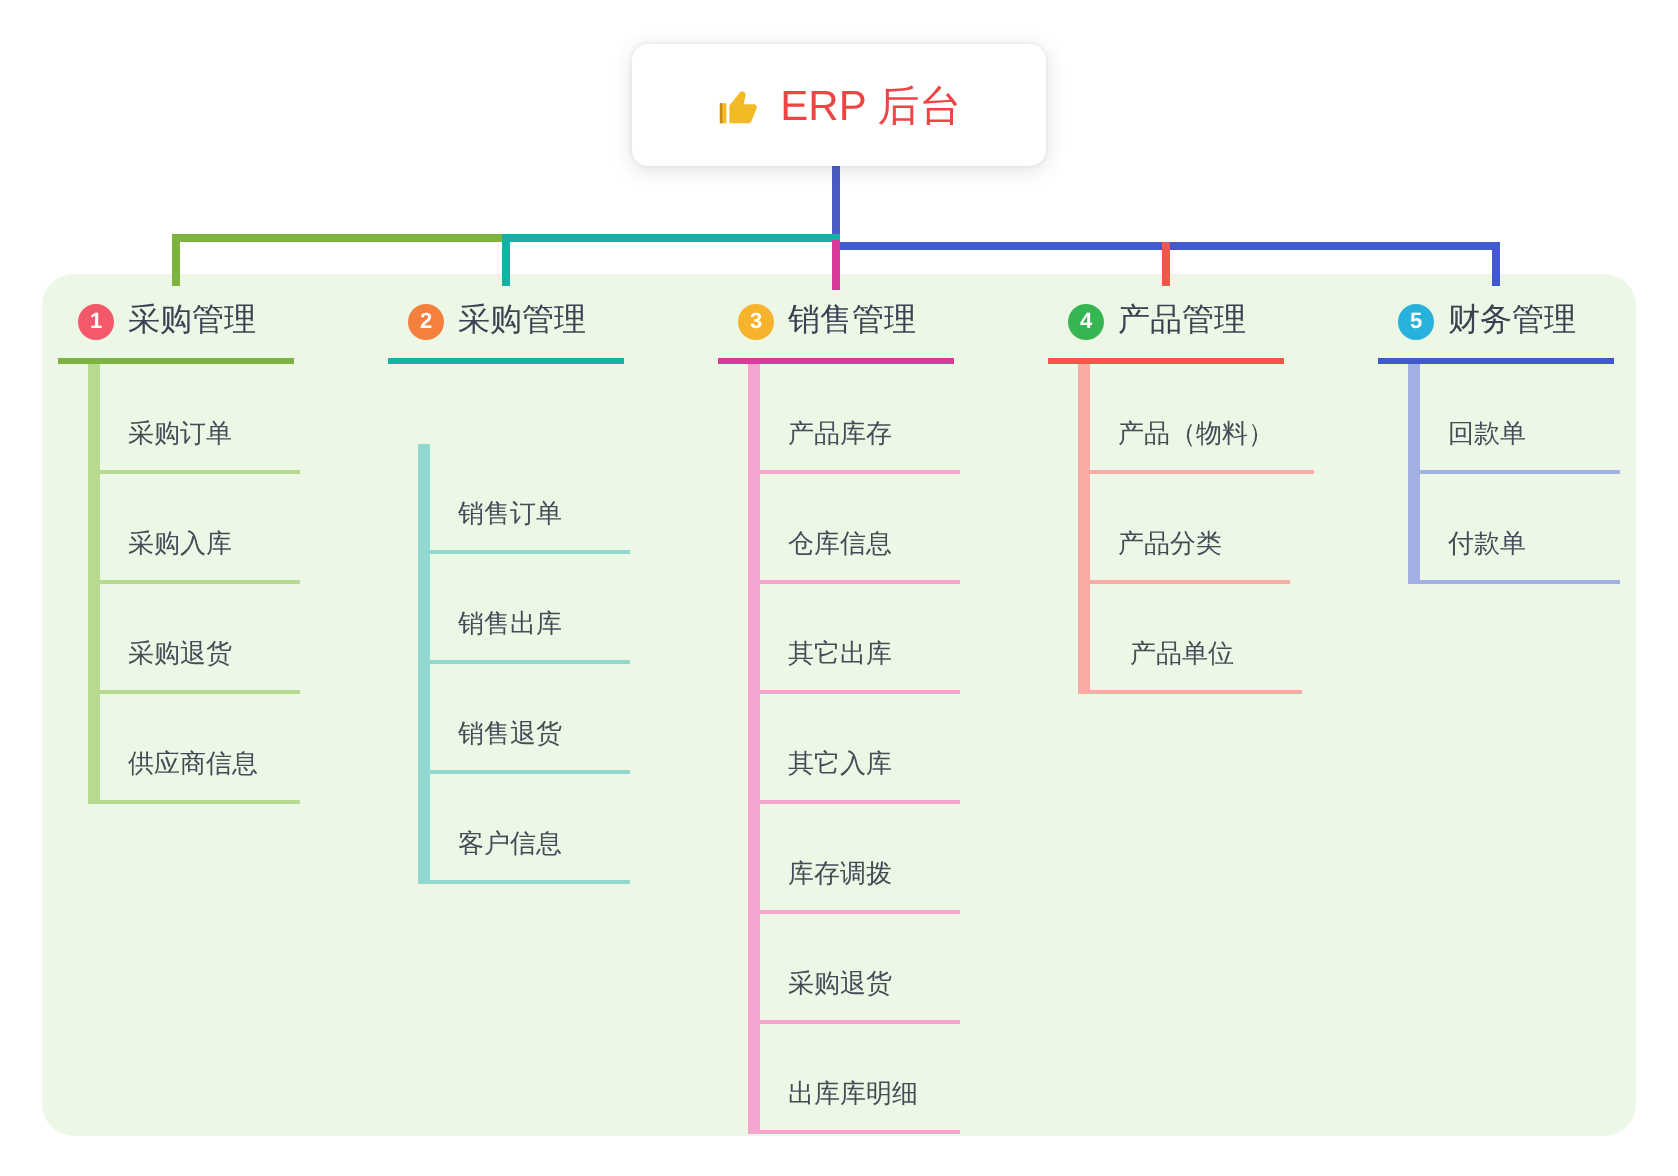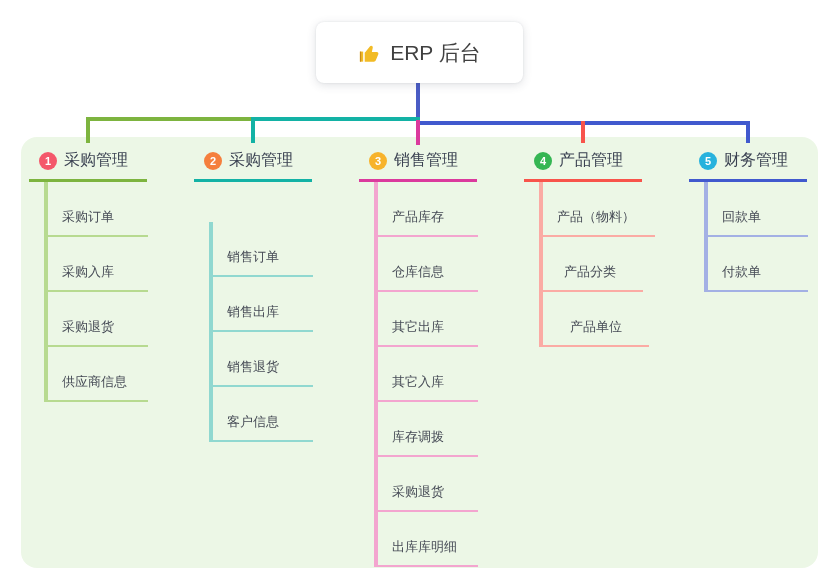--- a/index.html
+++ b/index.html
@@ -10,37 +10,37 @@
   }
   .panel{
     position:absolute;left:21px;top:137px;width:797px;height:431px;
     border-radius:16px;
   }
   .root-node{
     position:absolute;left:316px;top:22px;width:207px;height:61px;
     background:#ffffff;border-radius:8px;
     box-shadow:0 2px 10px rgba(60,70,90,.16),0 0 2px rgba(60,70,90,.12);
     display:flex;align-items:center;justify-content:center;gap:9px;
-    font-size:21px;color:#404040;cursor:pointer;
+    font-size:21px;color:#ef4444;cursor:pointer;
   }
   .root-node .ticon{width:23px;height:23px;display:inline-block;margin-top:2px;}
   .conn{position:absolute;}
   .branch{position:absolute;top:150px;}
   .branch-header{
     box-sizing:border-box;width:118px;
     display:flex;align-items:center;gap:7px;
     padding:0 0 8px 10px;border-bottom:3px solid #999;cursor:pointer;
   }
   .badge{
     flex:0 0 auto;width:18px;height:18px;border-radius:50%;
     color:#ffffff;font-size:11px;font-weight:bold;line-height:18px;
     text-align:center;background:#999;
   }
   .branch-label{font-size:16px;color:#3b4252;white-space:nowrap;}
-  .children{margin-left:15px;border-left:4px solid #15803d;width:max-content;}
+  .children{margin-left:15px;border-left:6px solid #15803d;width:max-content;}
   .child{
     width:max-content;min-width:66px;
     padding:26px 20px 9px 14px;border-bottom:2px solid #ccc;
     font-size:13px;line-height:18px;color:#464b56;white-space:nowrap;cursor:pointer;
   }
 </style>
 </head>
 <body>
 
 <div class="stage">
@@ -108,21 +108,21 @@
       <div class="child" style="border-bottom-color: rgb(243, 165, 207);">采购退货</div>
       <div class="child" style="border-bottom-color: rgb(243, 165, 207);">出库库明细</div>
     </div>
   </div>
 
   <div class="branch" style="left:524px;">
     <div class="branch-header" style="border-bottom-color: rgb(248, 84, 75);">
       <span class="badge" style="background-color: rgb(53, 182, 83);">4</span>
       <span class="branch-label">产品管理</span>
     </div>
-    <div class="children" style="border-left-color: rgb(251, 171, 164); text-align: center;">
+    <div class="children" style="border-left-color: rgb(251, 171, 164);">
       <div class="child" style="border-bottom-color: rgb(251, 171, 164);">产品（物料）</div>
       <div class="child" style="border-bottom-color: rgb(251, 171, 164);">产品分类</div>
       <div class="child" style="border-bottom-color: rgb(251, 171, 164); padding-left: 20px;">产品单位</div>
     </div>
   </div>
 
   <div class="branch" style="left:689px;">
     <div class="branch-header" style="border-bottom-color: rgb(65, 89, 206);">
       <span class="badge" style="background-color: rgb(39, 178, 221);">5</span>
       <span class="branch-label">财务管理</span>

